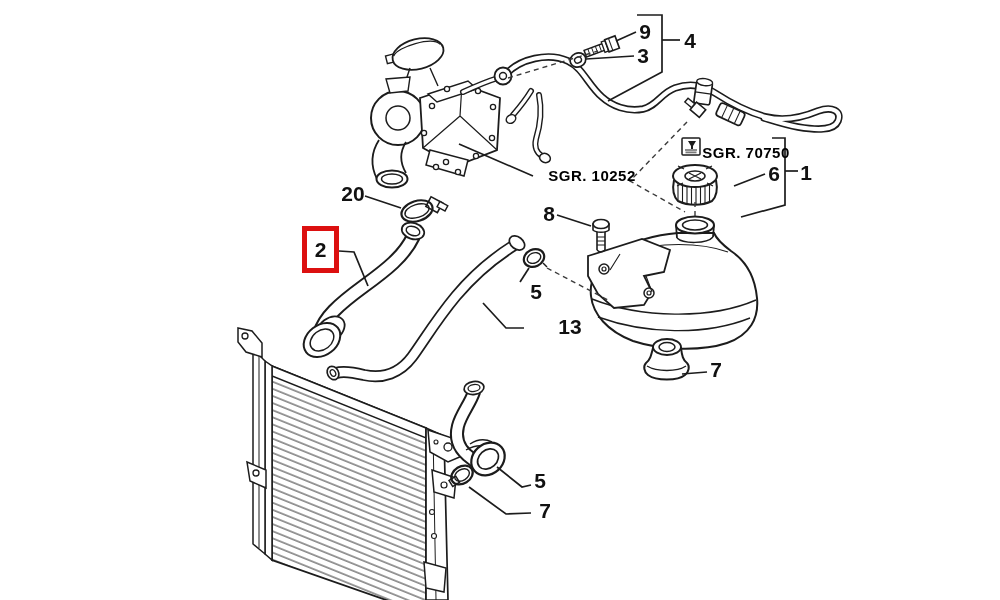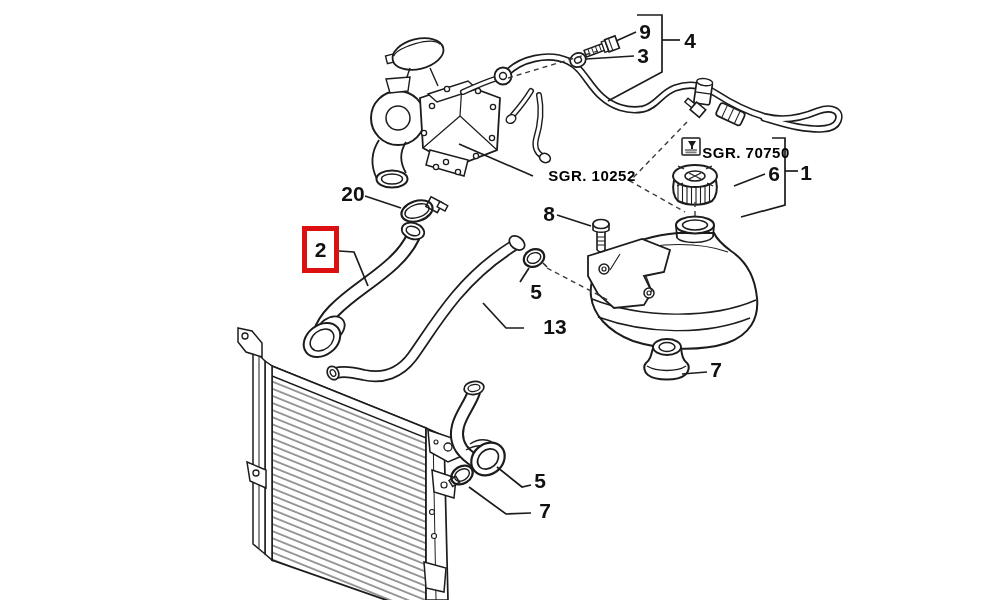--- a/index.html
+++ b/index.html
@@ -300,20 +300,20 @@
   </div>
 
   <div class="callout" style="left:645px;top:31px">9</div>
   <div class="callout" style="left:643px;top:55px">3</div>
   <div class="callout" style="left:690px;top:40px">4</div>
   <div class="callout" style="left:353px;top:193px">20</div>
   <div class="callout" style="left:549px;top:213px">8</div>
   <div class="callout" style="left:774px;top:173px">6</div>
   <div class="callout" style="left:806px;top:172px">1</div>
   <div class="callout" style="left:536px;top:291px">5</div>
-  <div class="callout" style="left:555px;top:326px">13</div>
+  <div class="callout" style="left:570px;top:326px">13</div>
   <div class="callout" style="left:716px;top:369px">7</div>
   <div class="callout" style="left:540px;top:480px">5</div>
   <div class="callout" style="left:545px;top:510px">7</div>
 
   <div class="sgr" style="left:592px;top:175px">SGR. 10252</div>
   <div class="sgr" style="left:746px;top:152px">SGR. 70750</div>
 </div>
 
 </body></html>

